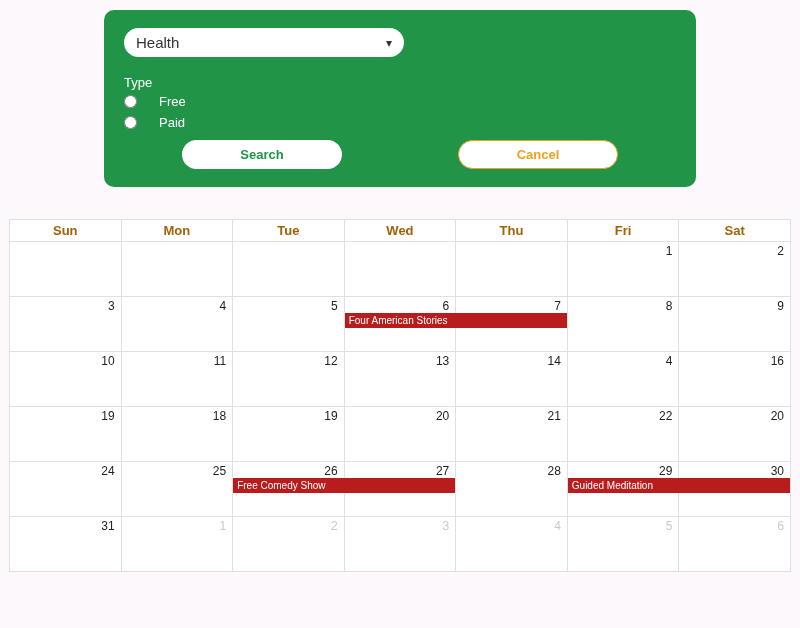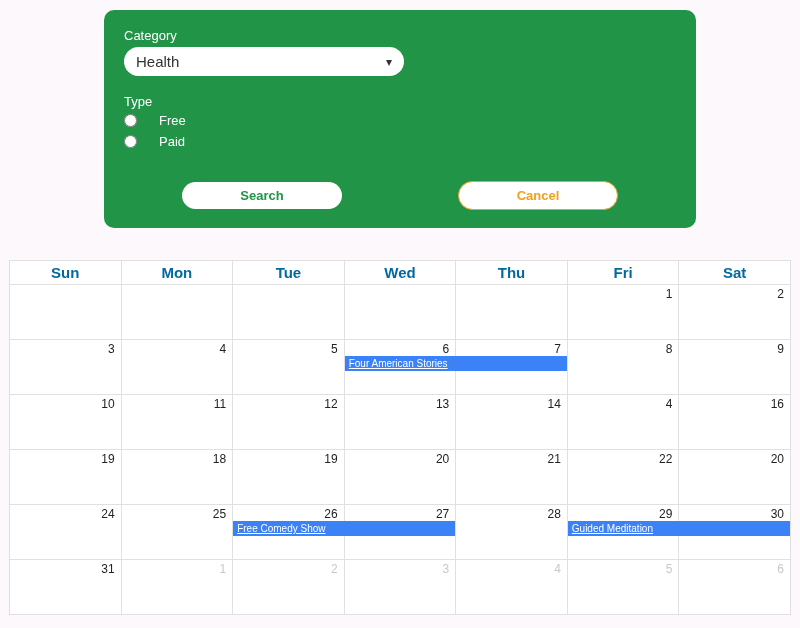--- a/index.html
+++ b/index.html
@@ -56,22 +56,21 @@
     font-size: 13px;
   }
   .radio-row input[type=radio] {
     accent-color: #fff;
     width: 13px;
     height: 13px;
   }
   .btn-row {
     display: flex;
     justify-content: space-around;
-    margin-top: 32px;
-    align-items: center;
+    margin-top: 10px;
   }
   .btn {
     width: 160px;
     padding: 6px 0;
     border-radius: 16px;
     font-size: 13px;
     font-weight: 600;
     cursor: pointer;
     text-align: center;
   }
@@ -88,23 +87,23 @@
   .calendar {
     width: 782px;
     margin: 32px auto 0 auto;
     border-collapse: collapse;
     background: #fff;
     table-layout: fixed;
   }
   .calendar th {
     border: 1px solid #e0e0e0;
     padding: 3px 0;
-    font-size: 15px;
+    font-size: 13px;
     font-weight: 700;
-    color: #0369a1;
+    color: #a16207;
     text-align: center;
     background: #fff;
   }
   .calendar td {
     border: 1px solid #e0e0e0;
     height: 55px;
     vertical-align: top;
     position: relative;
     padding: 0;
   }
@@ -113,36 +112,34 @@
     top: 2px;
     right: 6px;
     font-size: 12px;
     color: #222;
   }
   .daynum.muted { color: #c8c8c8; }
   .event {
     position: absolute;
     top: 16px;
     left: 0;
-    background: #3b82f6;
+    background: #b91c1c;
     color: #fff;
     font-size: 10px;
     padding: 2px 4px;
     white-space: nowrap;
     overflow: hidden;
     z-index: 2;
-    text-decoration: underline;
   }
   .event.span2 { width: calc(200% + 1px); }
 </style>
 </head>
 <body>
 
 <div class="filter-panel">
-  <label class="filter-label">Category</label>
   <div class="select-wrap">
     <select class="category">
       <option>Health</option>
     </select>
   </div>
 
   <label class="filter-label">Type</label>
   <div class="radio-row">
     <input type="radio" name="type" style="">
     <span>Free</span>

